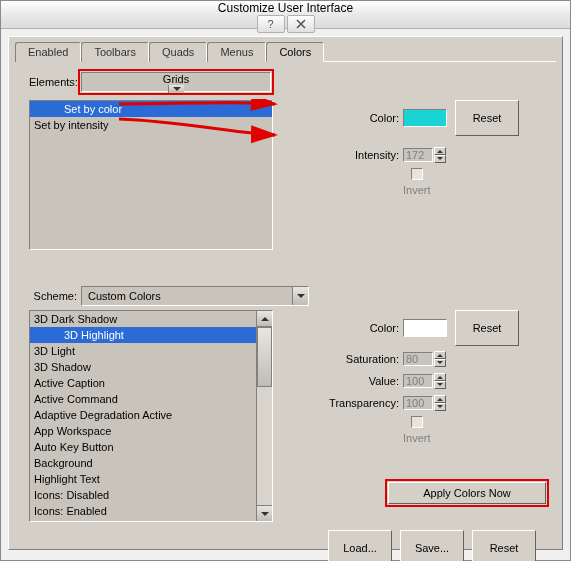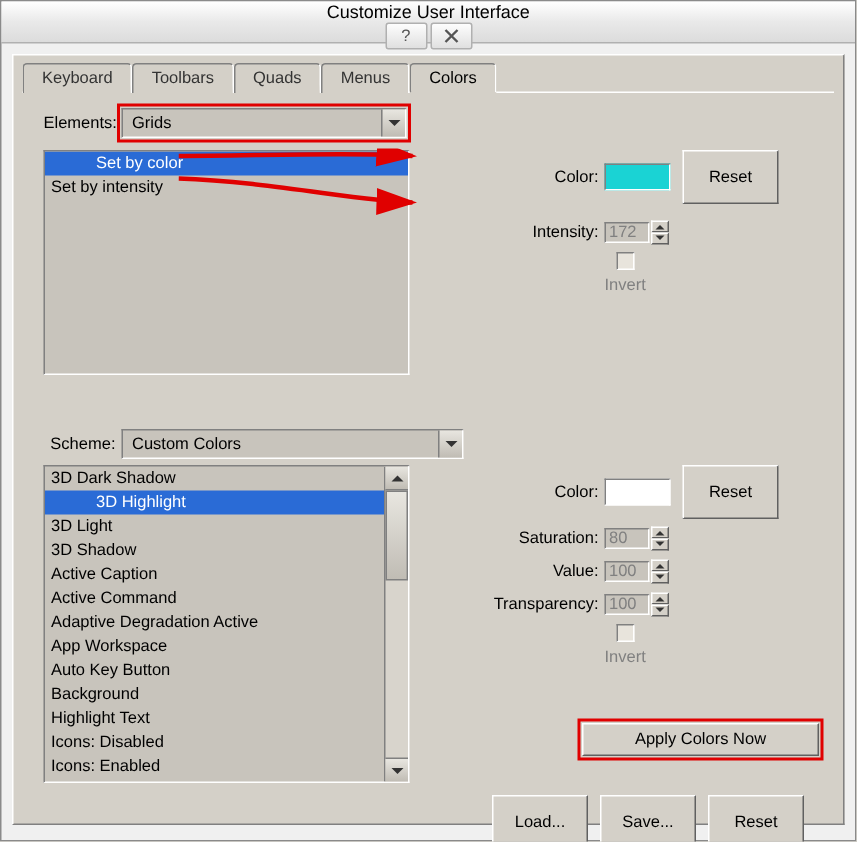--- a/index.html
+++ b/index.html
@@ -202,33 +202,33 @@
             <path d="M1 1 L9 9 M9 1 L1 9" stroke="#555" stroke-width="1.6"></path>
           </svg>
       </div>
     </div>
   </div>
 
   <div class="client">
     <div class="inner-panel">
 
       <div class="tabstrip">
-        <div class="tab">Keyboard</div>
+        <div class="tab">Enabled</div>
         <div class="tab">Toolbars</div>
         <div class="tab">Quads</div>
         <div class="tab">Menus</div>
         <div class="tab active">Colors</div>
       </div>
 
       <div class="tabcontent">
 
         <div class="row" style="margin-left:14px;">
           <div class="rlabel" style="width:52px;">Elements:</div>
           <div style="position:relative;">
-            <div class="combo red-outline" style="width:190px;">
+            <div class="combo red-outline" style="width:190px;flex-direction:column;">
               <span class="combo-text">Grids</span>
               <span style="flex:1"></span>
               <span class="combo-btn"></span>
             </div>
           </div>
         </div>
 
         <div style="display:flex;margin-top:8px;">
           <div class="listbox" style="width:244px;height:150px;margin-left:14px;">
             <div class="items">

